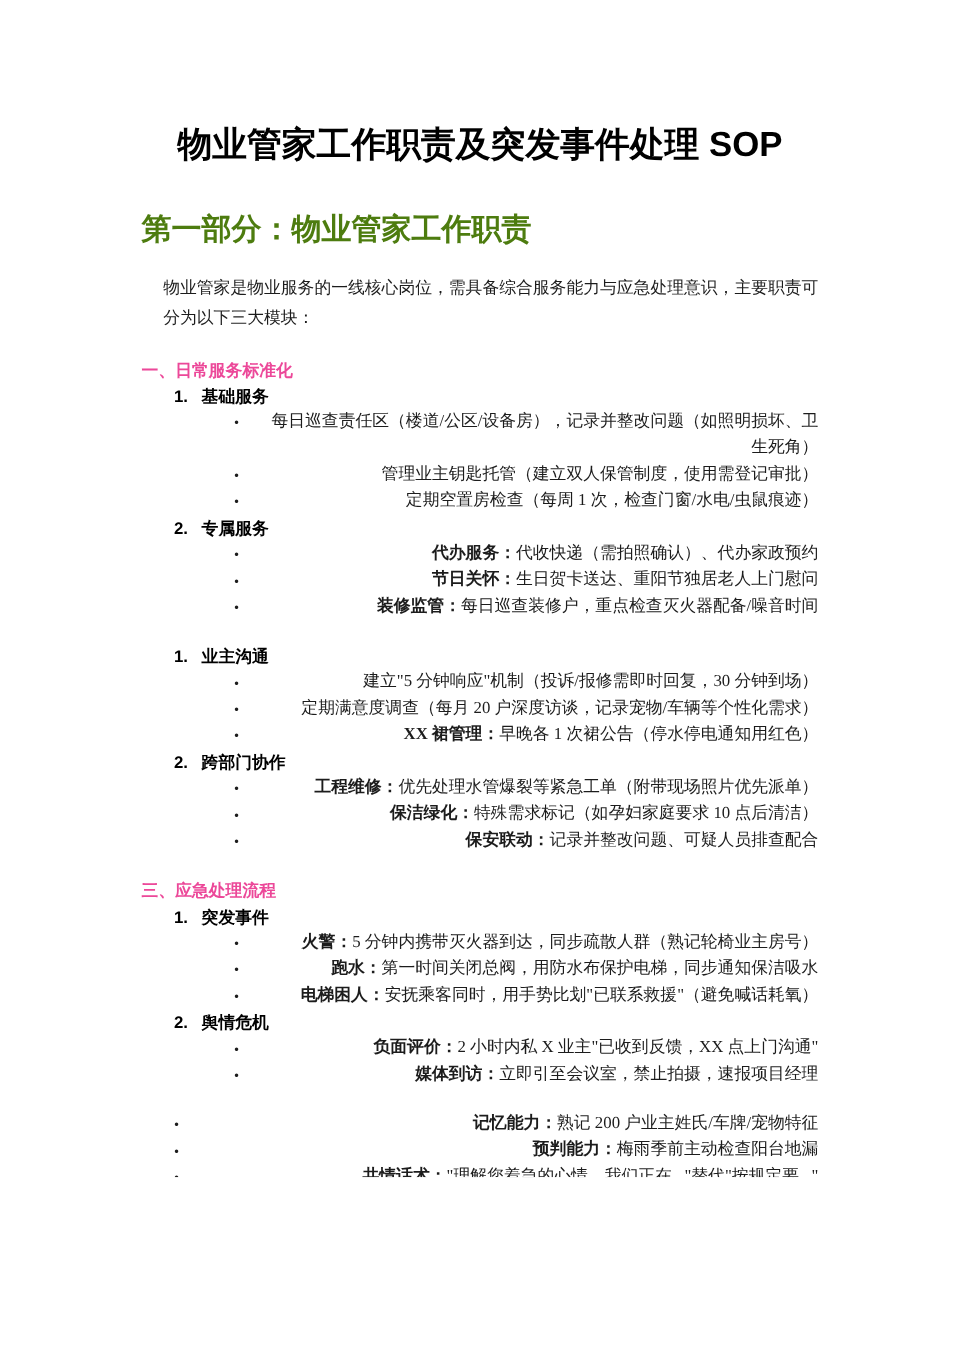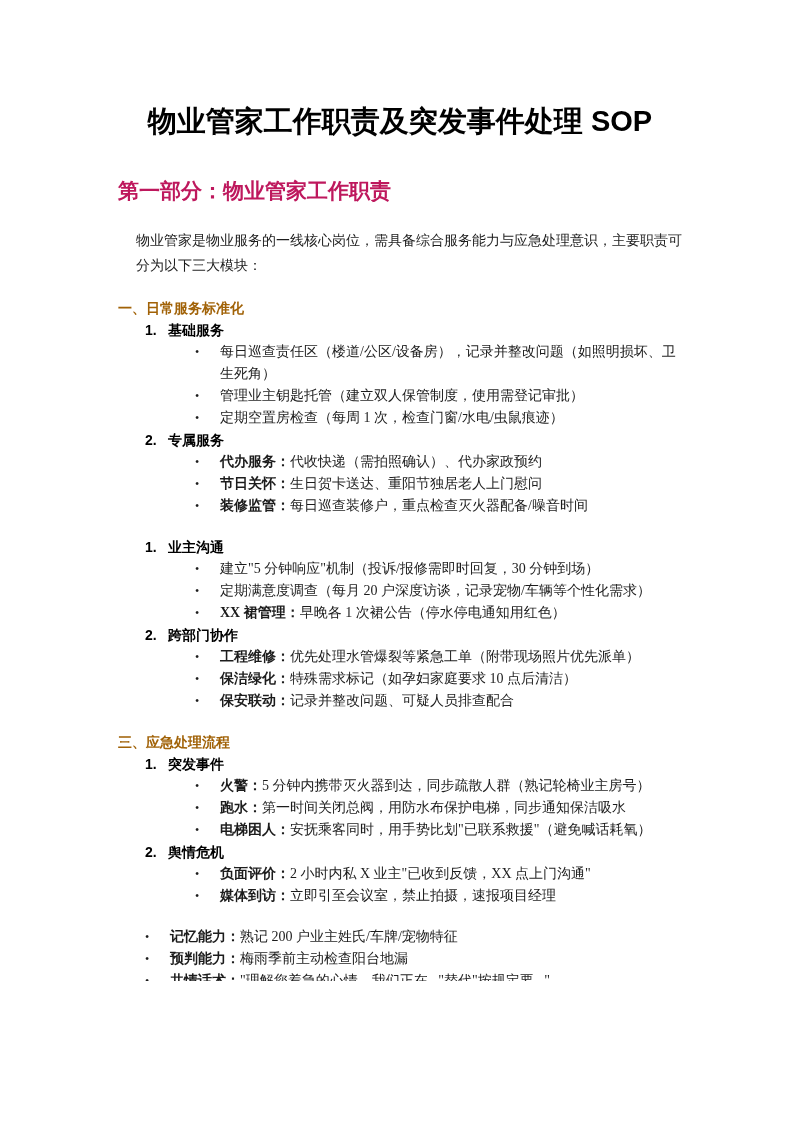--- a/index.html
+++ b/index.html
@@ -21,36 +21,36 @@
     font-family: "Liberation Sans", "DejaVu Sans", sans-serif;
     font-weight: bold;
     font-size: 29px;
     line-height: 38px;
     color: #000;
   }
   .part-heading {
     margin: 38px 0 0 0;
     font-family: "Liberation Sans", "DejaVu Sans", sans-serif;
     font-weight: bold;
-    font-size: 21px;
+    font-size: 25px;
     line-height: 26px;
-    color: #be185d;
+    color: #4d7c0f;
   }
   .intro {
     margin: 24px 0 0 18px;
     line-height: 25px;
     text-align: justify;
   }
   .sec { margin-top: 19px; }
   .sec-h {
     font-family: "Liberation Sans", "DejaVu Sans", sans-serif;
     font-weight: bold;
     font-size: 14px;
     line-height: 22px;
-    color: #a16207;
+    color: #ec4899;
   }
   .core-h { margin-top: 20px; }
   .row-num {
     display: flex;
     margin-left: 27px;
     font-family: "Liberation Sans", "DejaVu Sans", sans-serif;
     font-weight: bold;
     font-size: 14px;
     line-height: 22px;
     color: #000;
@@ -60,21 +60,21 @@
     display: flex;
     margin-left: 77px;
     line-height: 22px;
   }
   .row-b .dot {
     width: 25px;
     flex: none;
     font-size: 12px;
     line-height: 22px;
   }
-  .row-b .txt { flex: 1; text-align: left; }
+  .row-b .txt { flex: 1; text-align: right; }
   .lead { font-weight: bold; font-family: Liberation Serif, serif; }
 </style>
 </head>
 <body>
 
 <div class="page">
 
   <h1 class="doc-title">物业管家工作职责及突发事件处理 SOP</h1>
 
   <h2 class="part-heading">第一部分：物业管家工作职责</h2>

